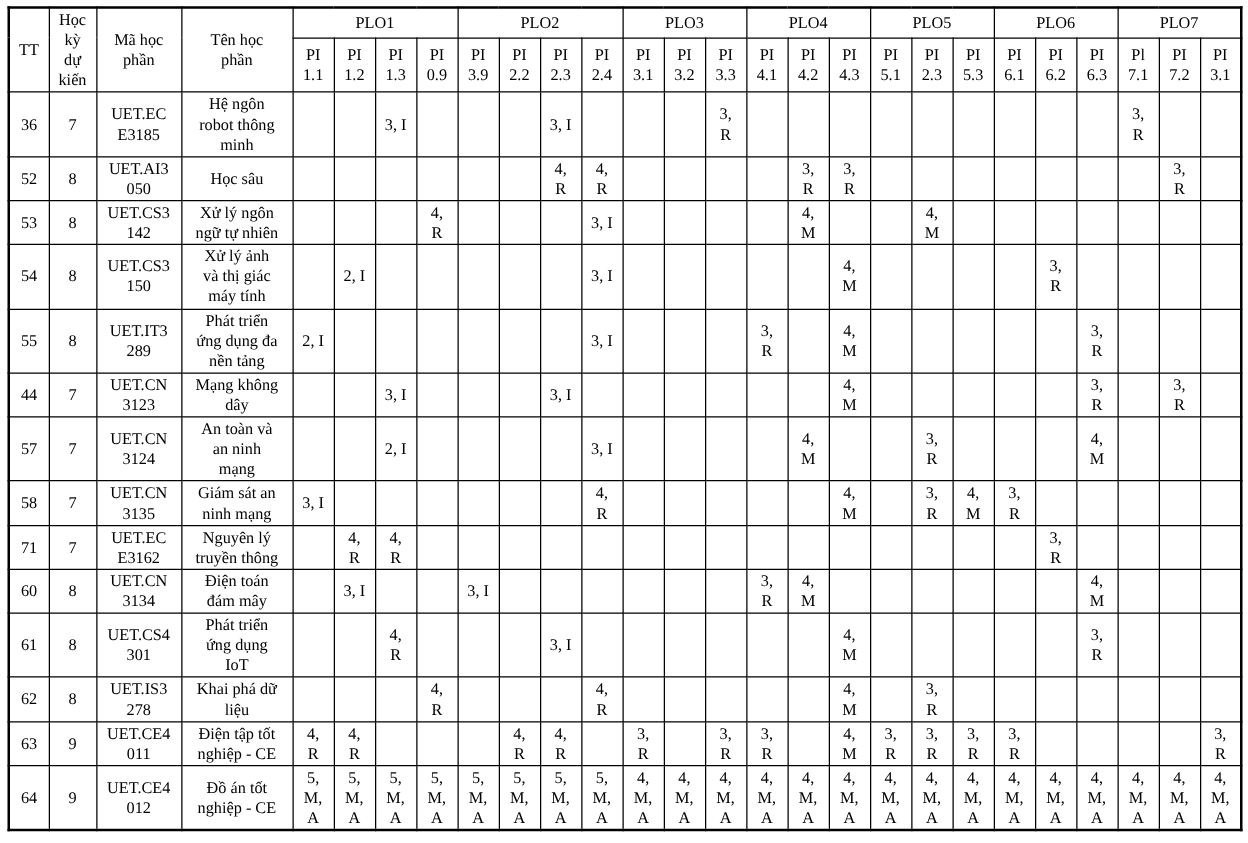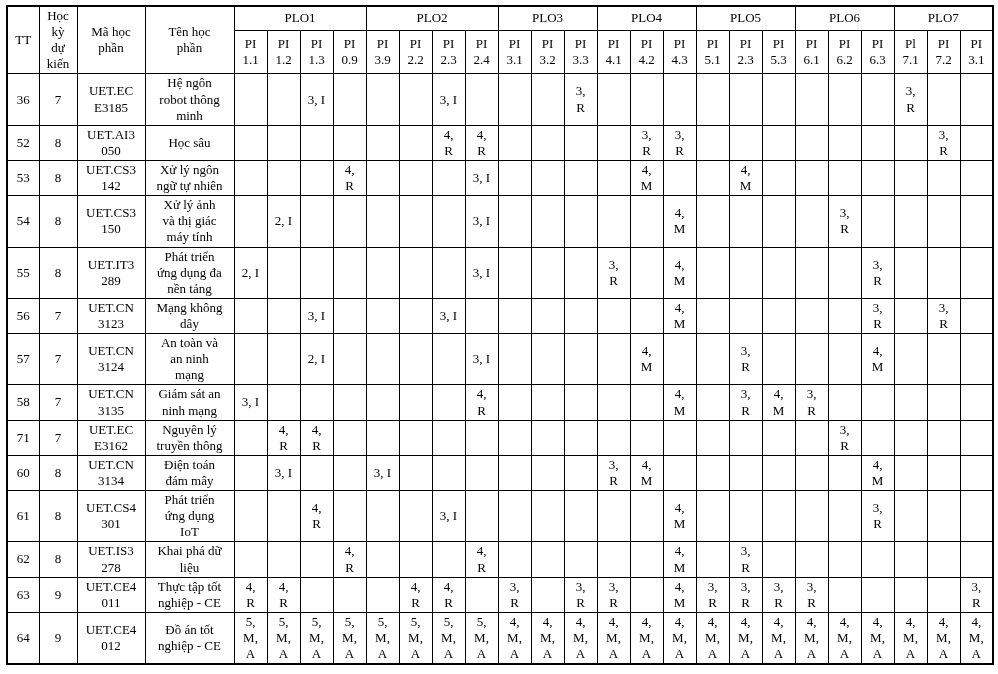--- a/index.html
+++ b/index.html
@@ -273,21 +273,21 @@
           <td class="pre"></td>
           <td class="pre"></td>
           <td class="pre"></td>
           <td class="pre">3,
 R</td>
           <td class="pre"></td>
           <td class="pre"></td>
           <td class="pre"></td>
         </tr>
         <tr>
-          <td>56</td>
+          <td>44</td>
           <td>7</td>
           <td class="pre left">UET.CN
 3123</td>
           <td class="pre left">Mạng không
 dây</td>
           <td class="pre"></td>
           <td class="pre"></td>
           <td class="pre">3, I</td>
           <td class="pre"></td>
           <td class="pre"></td>
@@ -520,21 +520,21 @@
           <td class="pre"></td>
           <td class="pre"></td>
           <td class="pre"></td>
           <td class="pre"></td>
         </tr>
         <tr>
           <td>63</td>
           <td>9</td>
           <td class="pre left">UET.CE4
 011</td>
-          <td class="pre left">Thực tập tốt
+          <td class="pre left">Điện tập tốt
 nghiệp - CE</td>
           <td class="pre">4,
 R</td>
           <td class="pre">4,
 R</td>
           <td class="pre"></td>
           <td class="pre"></td>
           <td class="pre"></td>
           <td class="pre">4,
 R</td>

